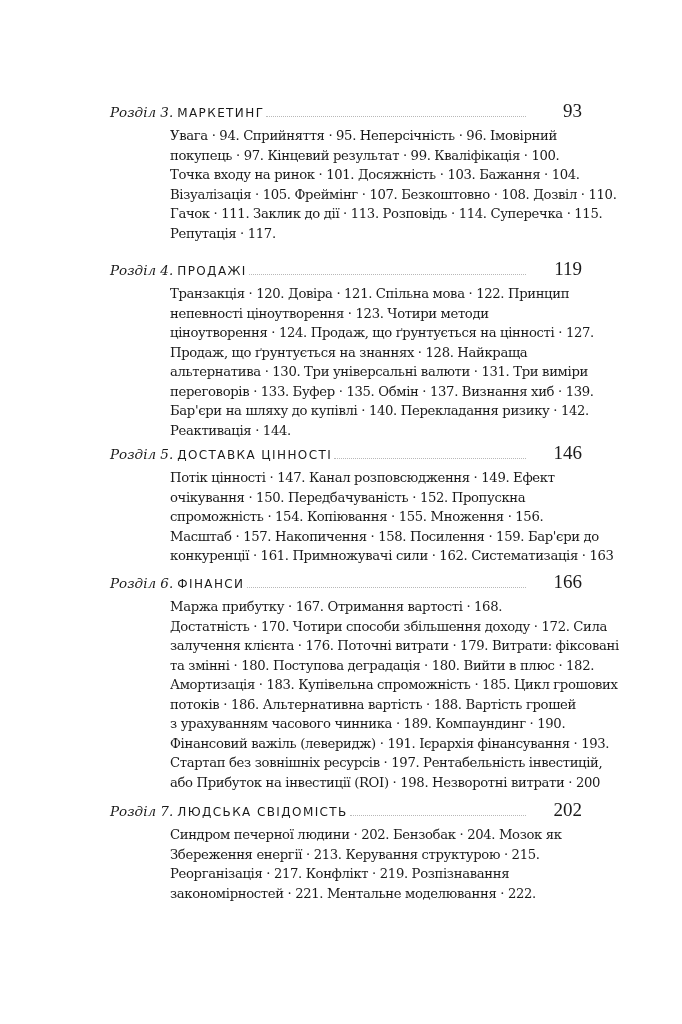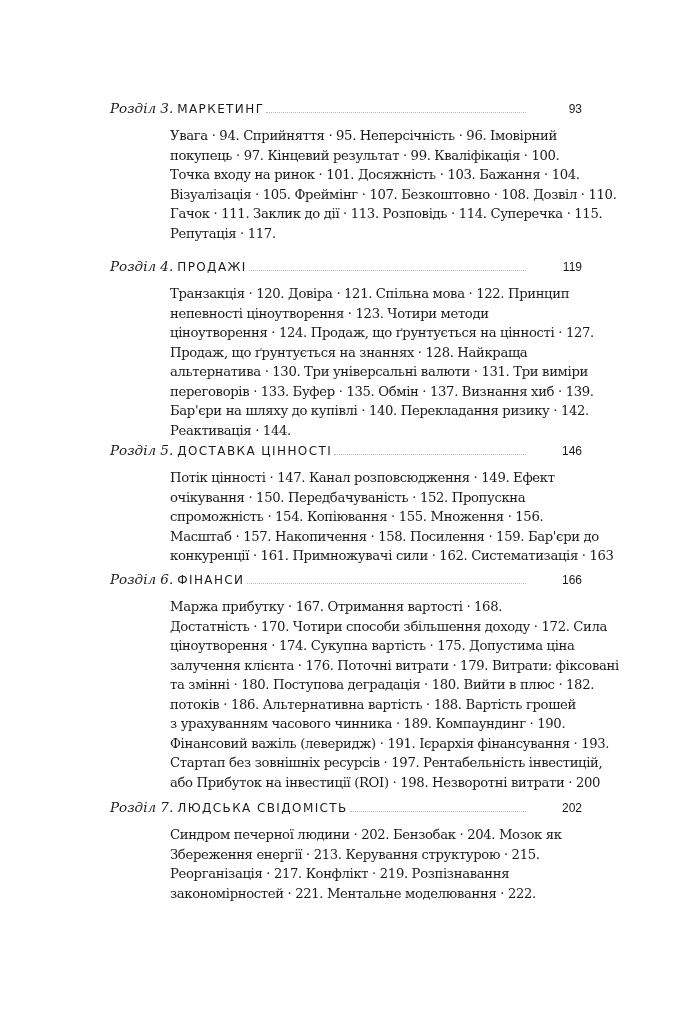--- a/index.html
+++ b/index.html
@@ -3,21 +3,21 @@
 <meta charset="utf-8">
 <style>
   html, body { margin: 0; padding: 0; background: #ffffff; }
   body { width: 682px; height: 1024px; position: relative; overflow: hidden; color: #1a1a1a; }
   .page { position: absolute; left: 0; top: 0; width: 682px; height: 1024px; }
   .chapter { position: absolute; left: 110px; width: 472px; }
   .ch-head { display: flex; align-items: baseline; height: 22px; }
   .ch-label { font-family: "DejaVu Serif", serif; font-style: italic; font-size: 13.5px; white-space: nowrap; }
   .ch-title { font-family: "DejaVu Sans", sans-serif; font-size: 12px; letter-spacing: 1.4px; text-transform: uppercase; white-space: nowrap; margin-left: 4px; }
   .leader { flex: 1; border-bottom: 1px dotted #b8b8b8; margin: 0 6px 4px 2px; min-width: 10px; }
-  .ch-page { font-family: Liberation Sans, sans-serif; font-size: 12px; white-space: nowrap; width: 50px; text-align: right; }
+  .ch-page { font-family: Liberation Serif, serif; font-size: 19px; white-space: nowrap; width: 50px; text-align: right; }
   .ch-body { margin-left: 36px; margin-top: 4px; width: 420px; font-family: "DejaVu Serif", serif; font-size: 13.2px; line-height: 19.5px; letter-spacing: -0.35px; }
   .ch-body .line { display: block; white-space: nowrap; margin-left: 24px; }
 </style>
 </head>
 <body>
 
 <div class="page">
 
   <div class="chapter" style="top:100px;">
     <div class="ch-head">
@@ -74,23 +74,23 @@
   <div class="chapter" style="top:571px;">
     <div class="ch-head">
       <span class="ch-label">Розділ 6.</span>
       <span class="ch-title">Фінанси</span>
       <span class="leader"></span>
       <span class="ch-page">166</span>
     </div>
     <div class="ch-body">
       <span class="line">Маржа прибутку · 167. Отримання вартості · 168.</span>
       <span class="line">Достатність · 170. Чотири способи збільшення доходу · 172. Сила</span>
-      <span class="line">ціноутворення · 174. Сукупна вартість · 175. Допустима ціна</span>
       <span class="line">залучення клієнта · 176. Поточні витрати · 179. Витрати: фіксовані</span>
       <span class="line">та змінні · 180. Поступова деградація · 180. Вийти в плюс · 182.</span>
+      <span class="line">Амортизація · 183. Купівельна спроможність · 185. Цикл грошових</span>
       <span class="line">потоків · 186. Альтернативна вартість · 188. Вартість грошей</span>
       <span class="line">з урахуванням часового чинника · 189. Компаундинг · 190.</span>
       <span class="line">Фінансовий важіль (левeридж) · 191. Ієрархія фінансування · 193.</span>
       <span class="line">Стартап без зовнішніх ресурсів · 197. Рентабельність інвестицій,</span>
       <span class="line">або Прибуток на інвестиції (ROI) · 198. Незворотні витрати · 200</span>
     </div>
   </div>
 
   <div class="chapter" style="top:799px;">
     <div class="ch-head">

